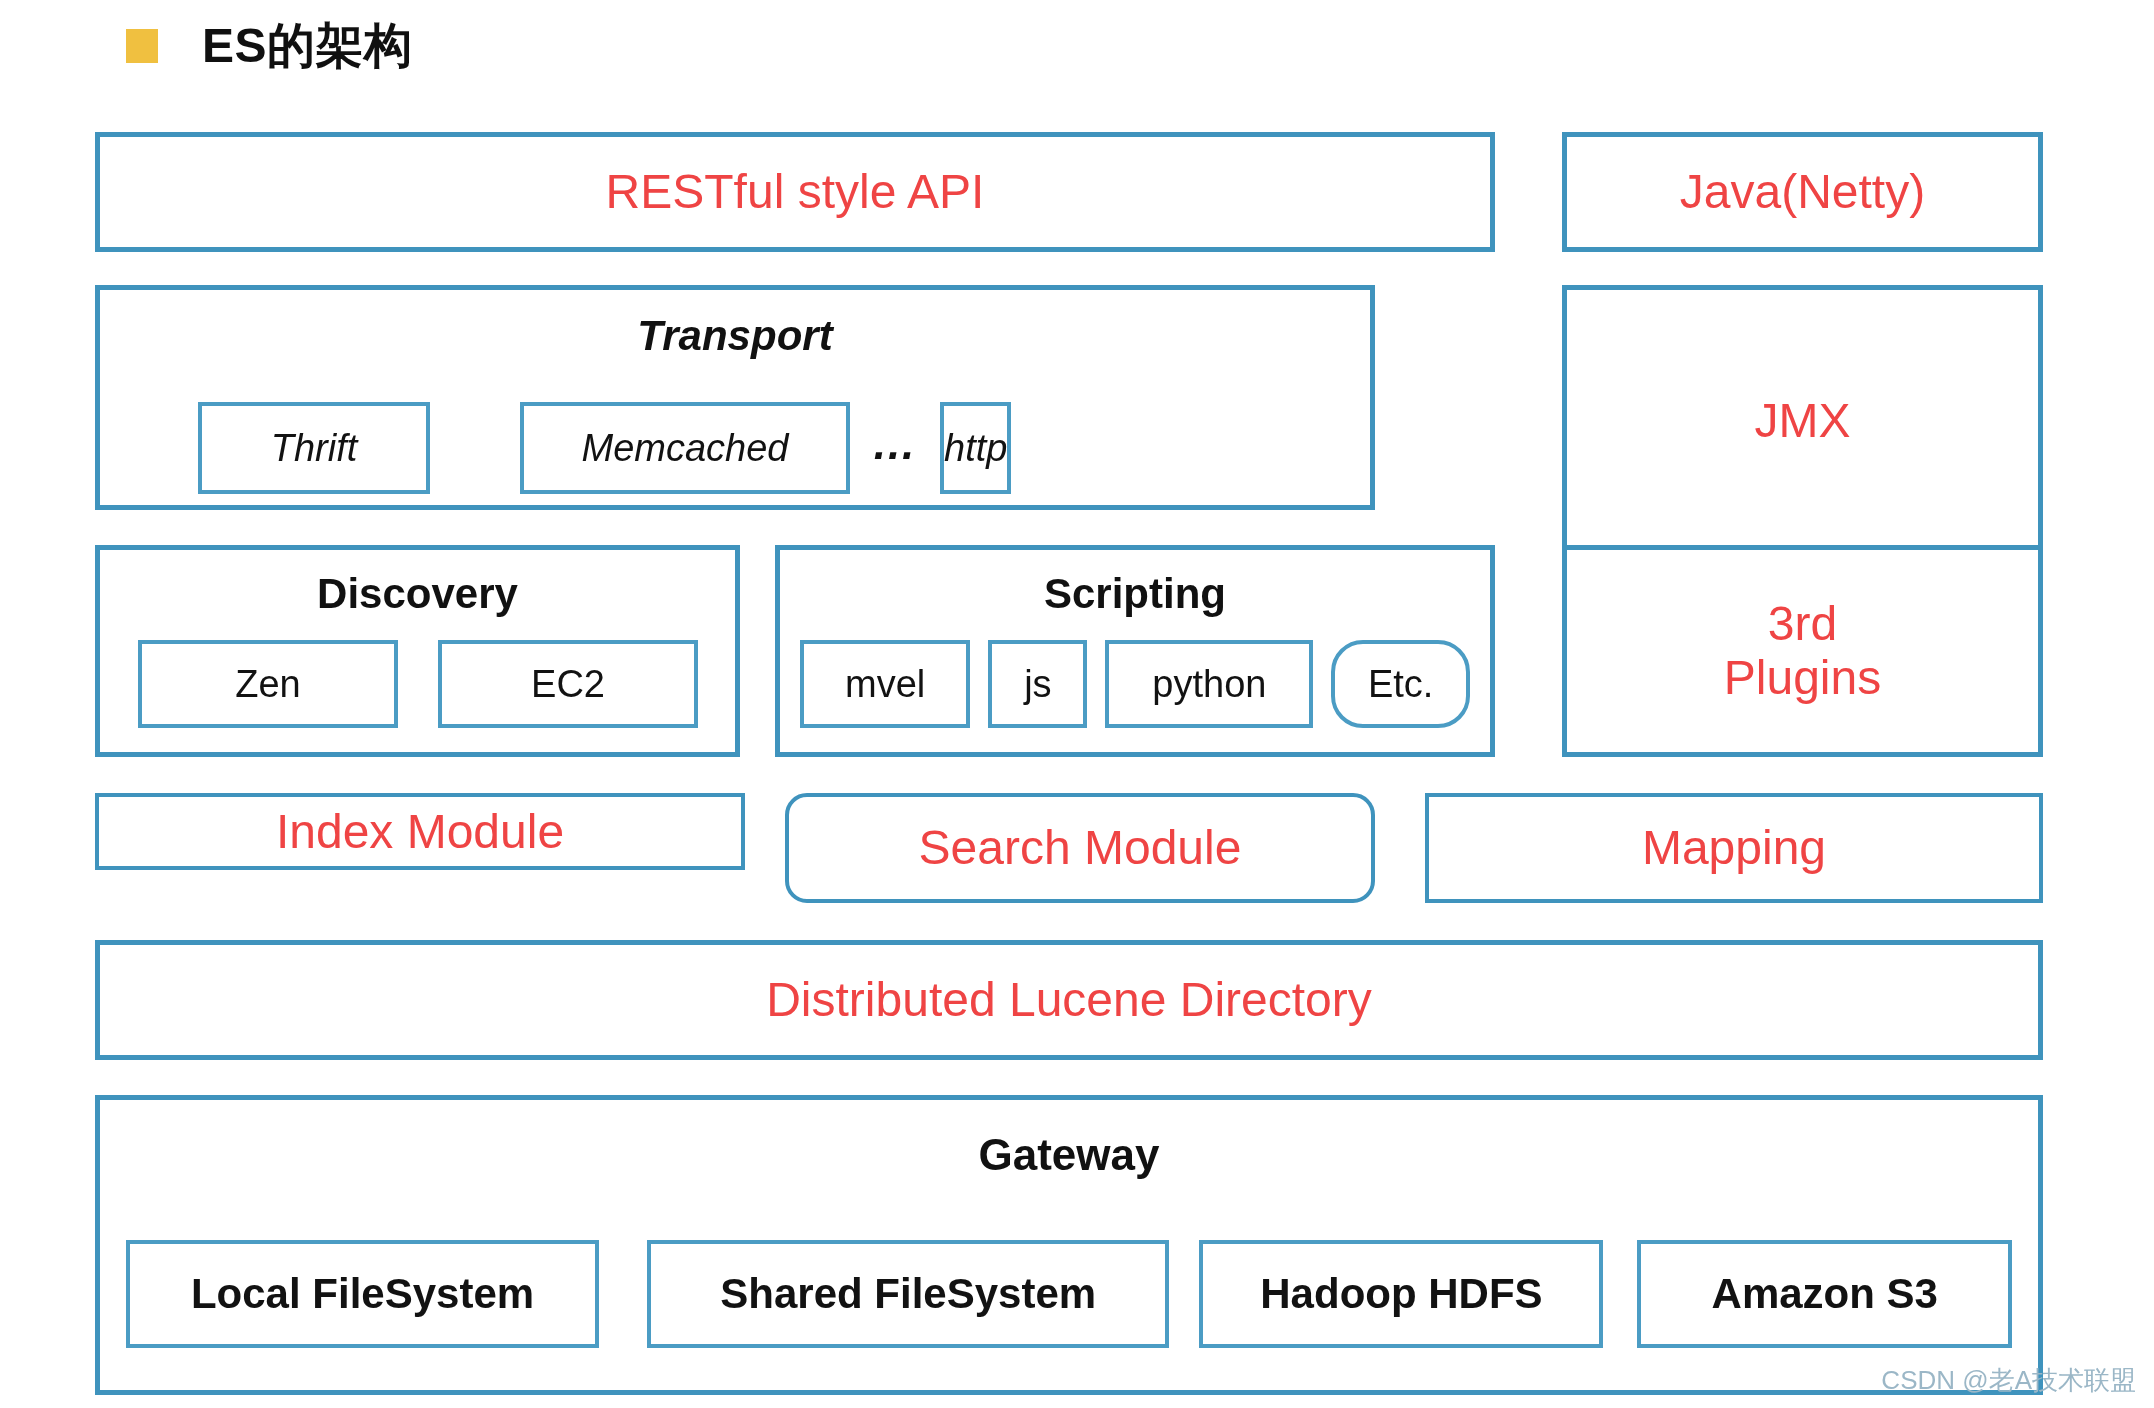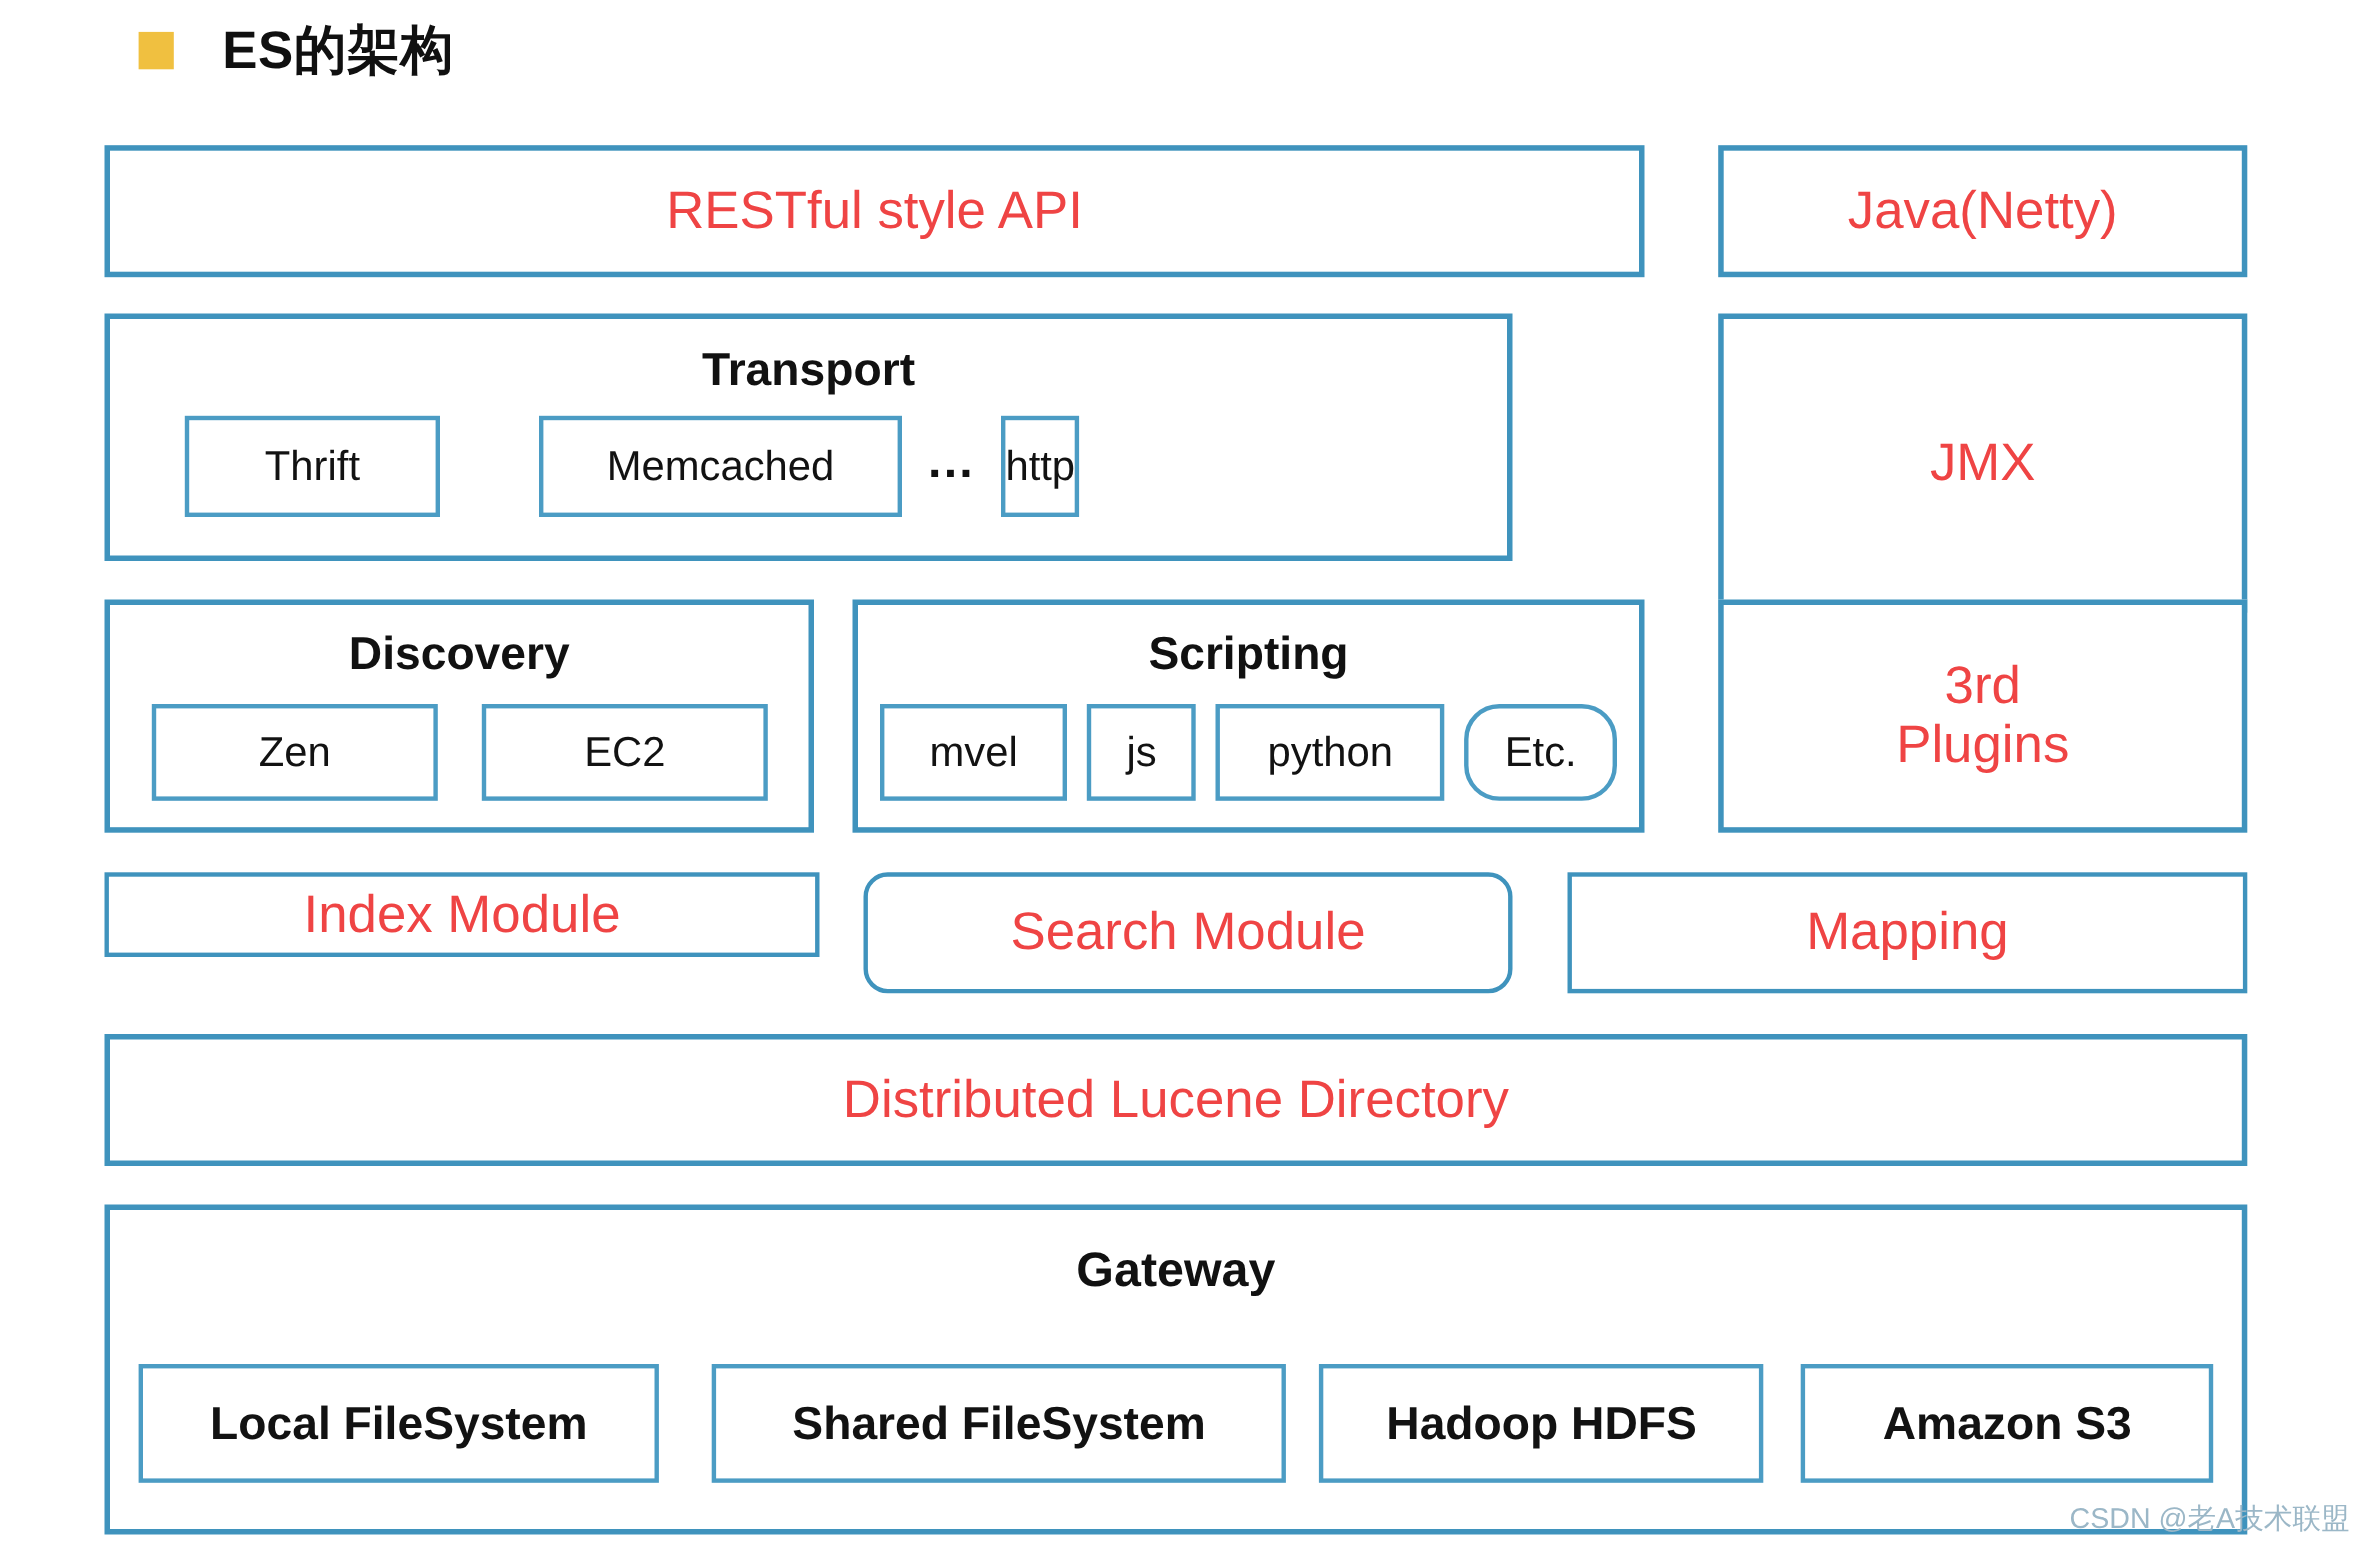--- a/index.html
+++ b/index.html
@@ -106,42 +106,42 @@
     letter-spacing: 2px;
     padding-bottom: 8px;
   }
 
   
   
   #box-restful  { left: 95px;  top: 132px;  width: 1400px; height: 120px; }
   #box-java     { left: 1562px; top: 132px; width: 481px;  height: 120px; }
 
   
-  #box-transport{ left: 95px;  top: 285px;  width: 1280px; height: 225px; }
+  #box-transport{ left: 95px;  top: 285px;  width: 1280px; height: 225px; font-style: italic; }
   #box-jmx      { left: 1562px; top: 285px; width: 481px;  height: 272px; }
 
   
   #box-discovery{ left: 95px;  top: 545px;  width: 645px;  height: 212px; }
   #box-scripting{ left: 775px; top: 545px;  width: 720px;  height: 212px; }
   #box-plugins  { left: 1562px; top: 545px; width: 481px;  height: 212px; }
 
   
   #box-index    { left: 95px;  top: 793px;  width: 650px;  height: 77px; }
   #box-search   { left: 785px; top: 793px;  width: 590px;  height: 110px; border-radius: 22px; }
   #box-mapping  { left: 1425px; top: 793px; width: 618px;  height: 110px; }
 
   
   #box-lucene   { left: 95px;  top: 940px;  width: 1948px; height: 120px; }
 
   
   #box-gateway  { left: 95px;  top: 1095px; width: 1948px; height: 300px; }
 
   
   #box-transport > .group-title { margin-top: 22px; }
-  #box-transport .children-row  { top: 88px; height: 92px; padding: 0 68px; }
+  #box-transport .children-row  { top: 112px; height: 92px; padding: 0 98px; }
   #box-transport .child:nth-of-type(1) { width: 232px; }
   #box-transport .child:nth-of-type(2) { width: 330px; margin-left: 90px; }
   #box-transport .ellipsis-sep         { width: 90px; }
   #box-transport .child:nth-of-type(3) { width: 320px; }
 
   #box-discovery > .group-title { margin-top: 20px; }
   #box-discovery .children-row  { top: 90px; height: 88px; padding: 0 30px; }
   #box-discovery .child:nth-of-type(1) { width: 260px; margin-left: 8px; }
   #box-discovery .child:nth-of-type(2) { width: 260px; margin-left: 40px; }
 

